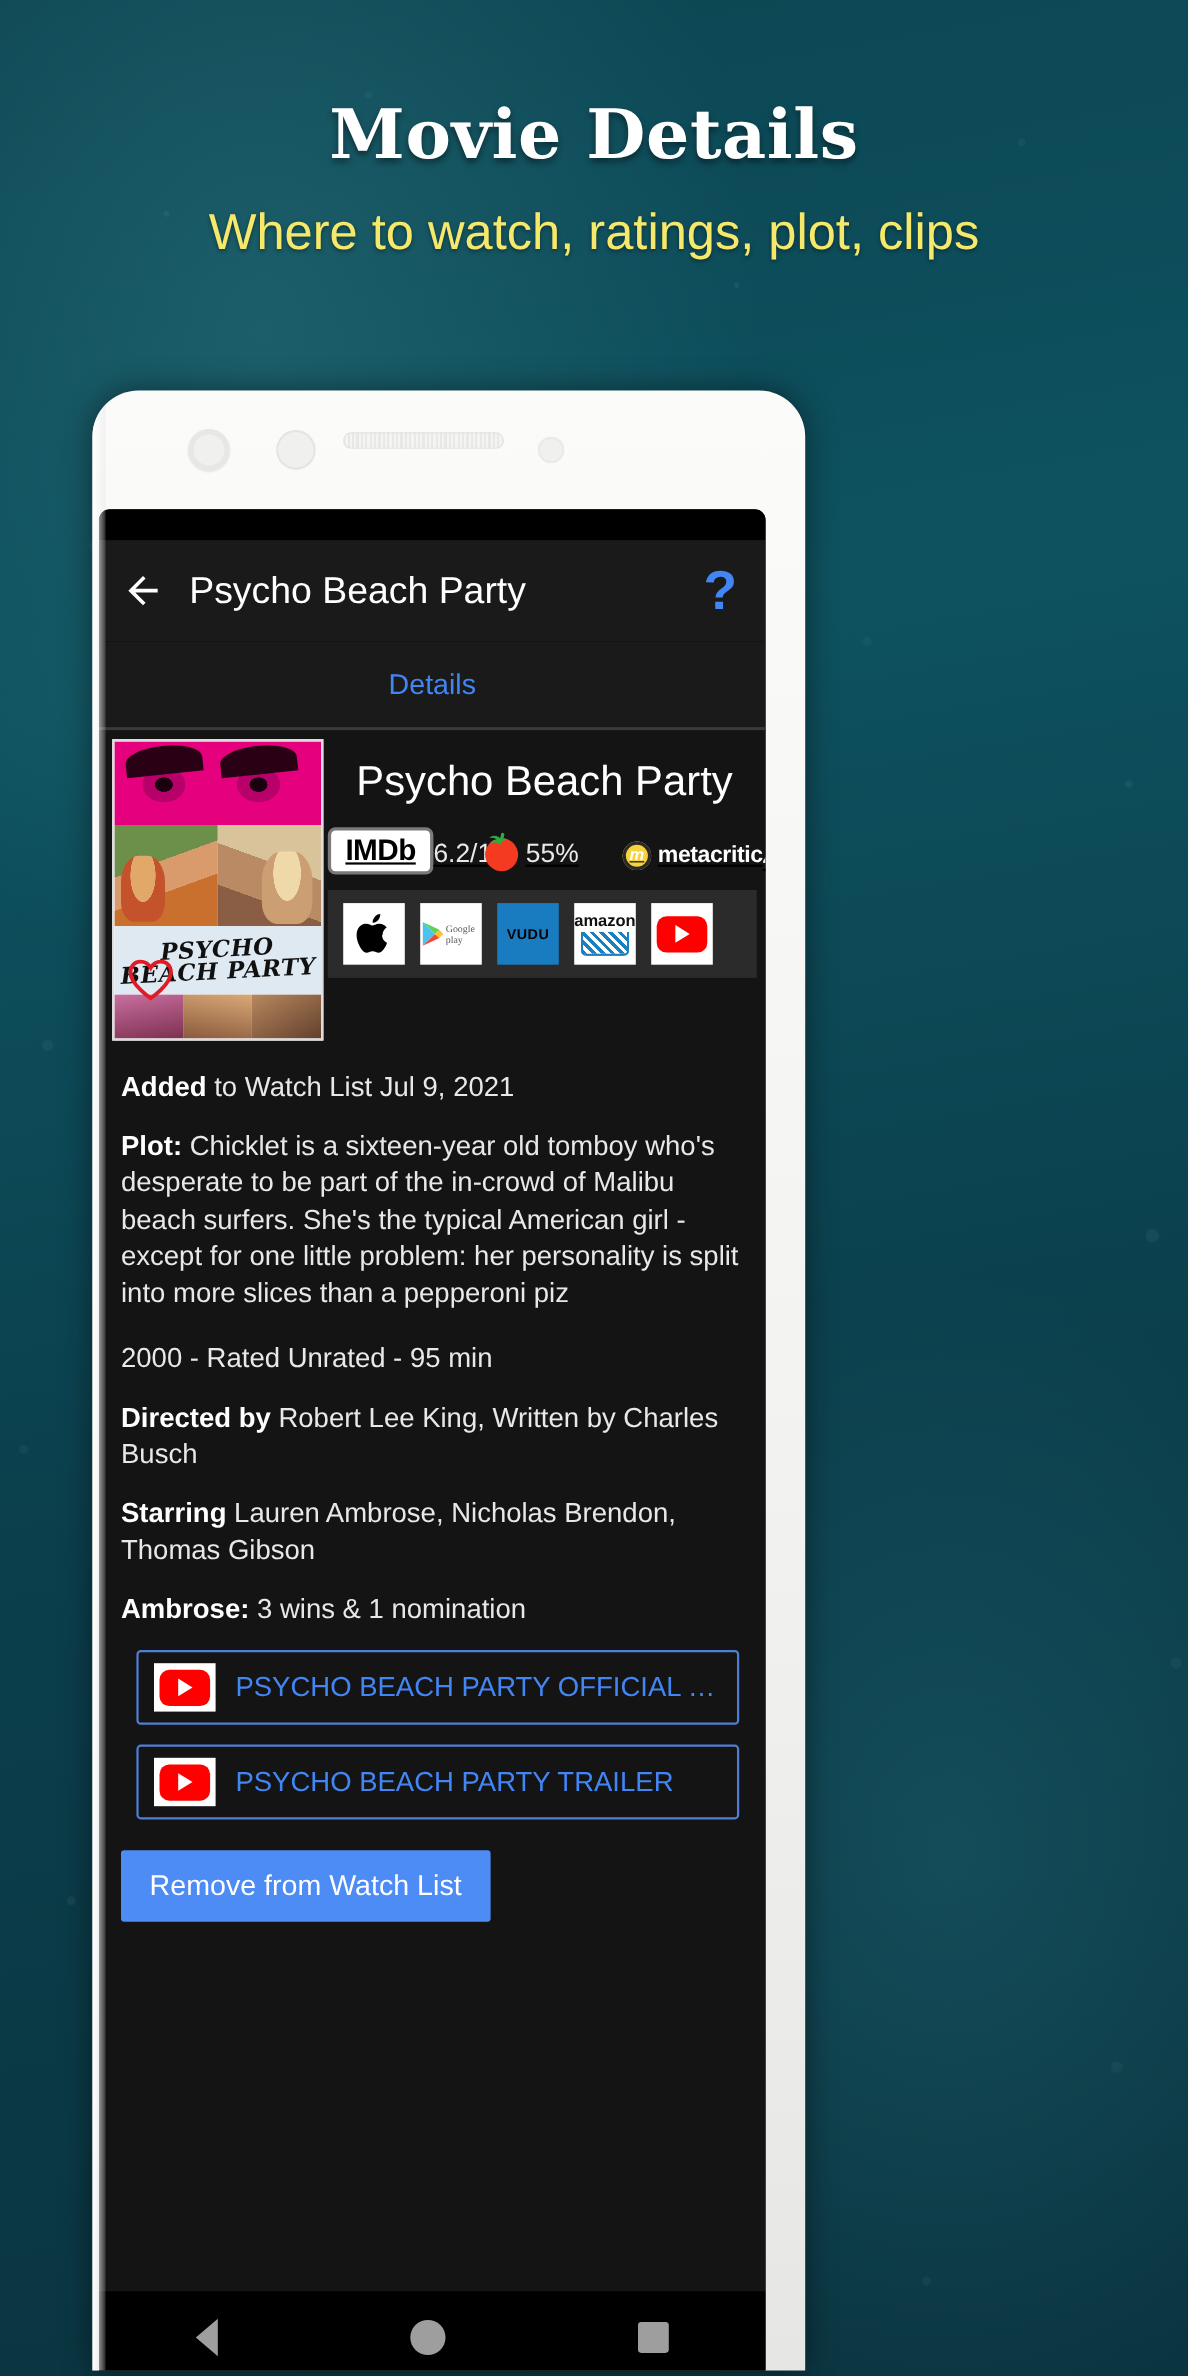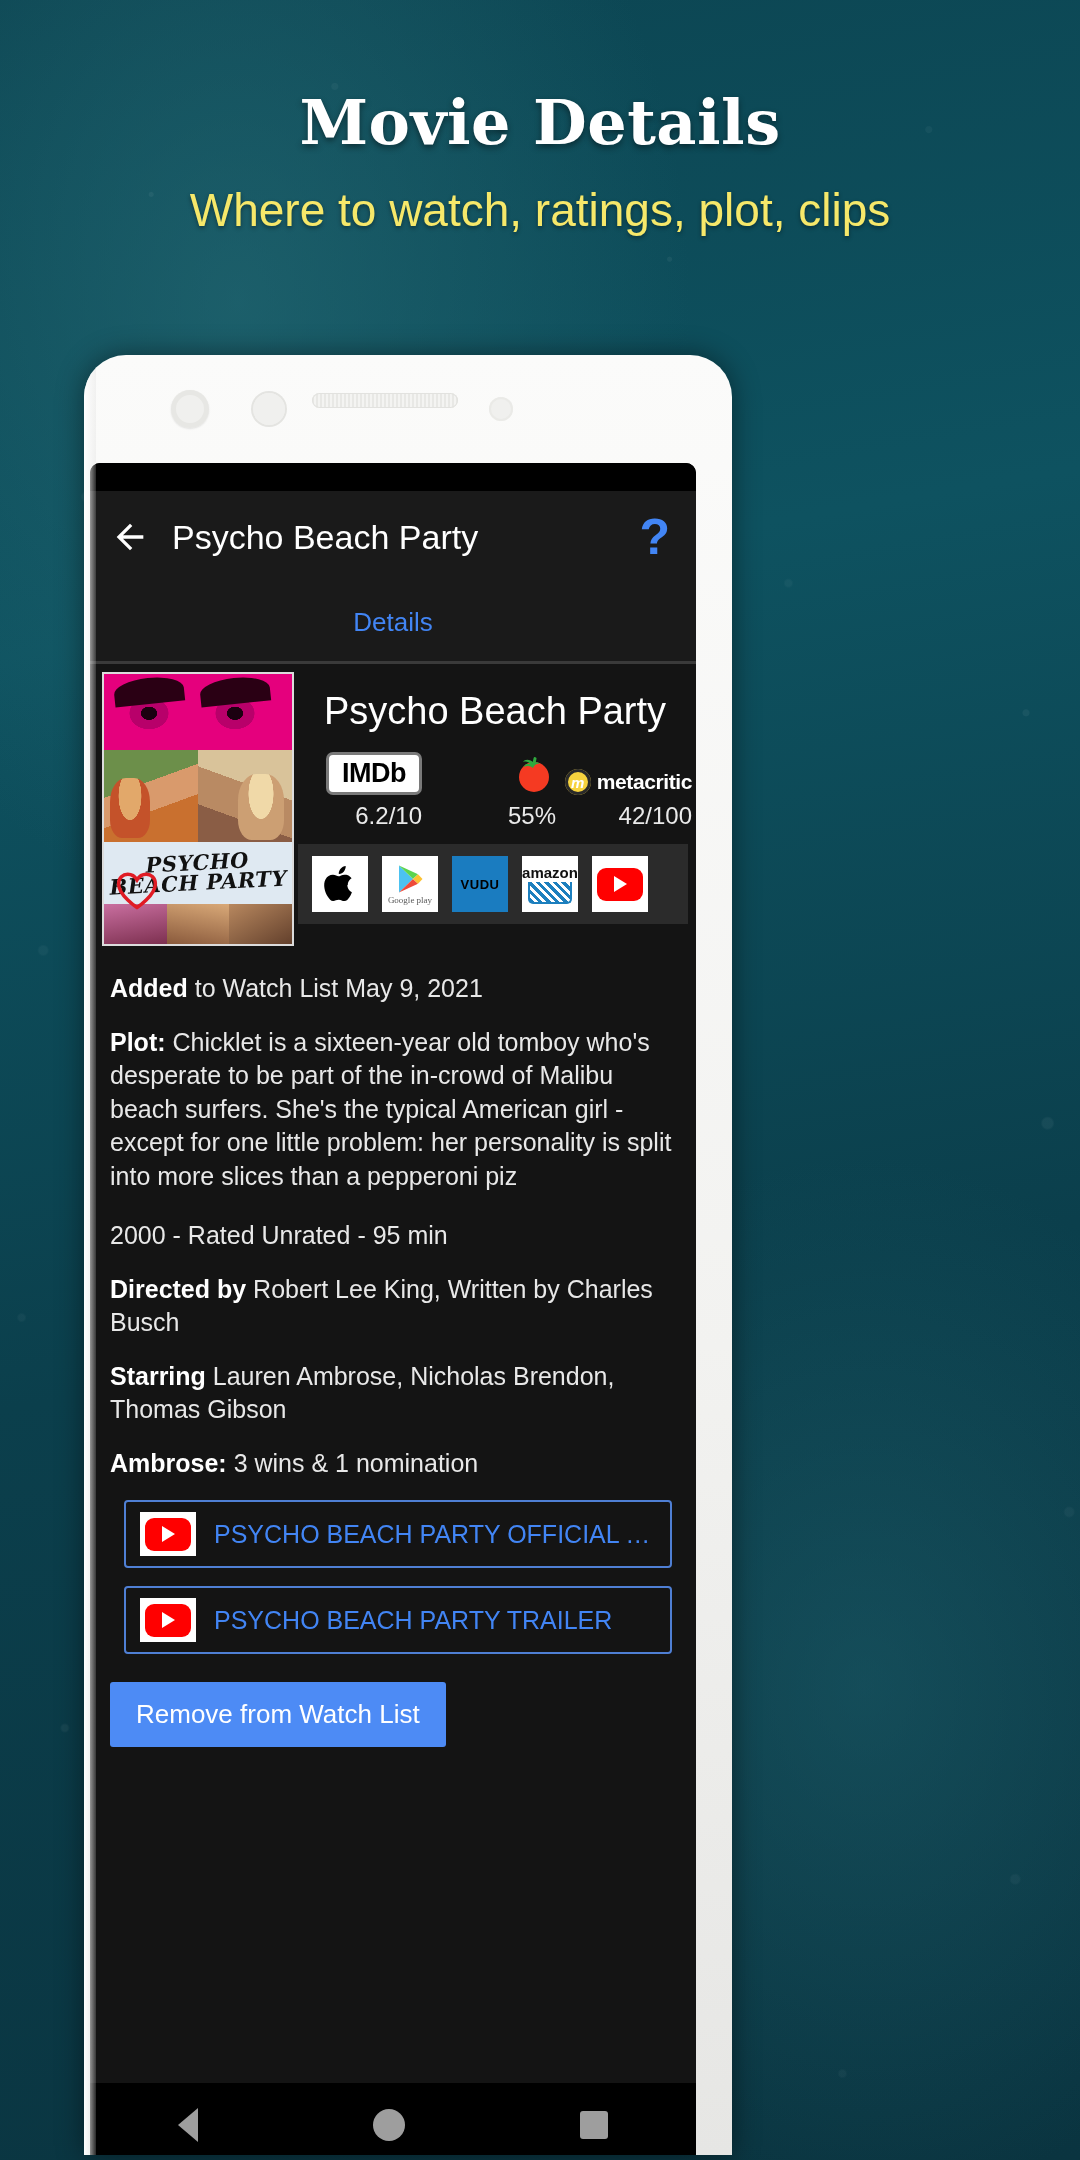--- a/index.html
+++ b/index.html
@@ -126,42 +126,42 @@
   #poster-bottom{height:40px;display:flex;}
   #pb-a{flex:1;background:linear-gradient(170deg,#c96fa0,#7d3050);}
   #pb-b{flex:1;background:linear-gradient(190deg,#d9a978,#8a5a3c);}
   #pb-c{flex:1;background:linear-gradient(150deg,#b8885f,#63402c);}
   #heart{position:absolute;left:12px;top:196px;width:42px;height:40px;}
   
   #hero-right{flex:1;display:flex;flex-direction:column;min-width:0;}
   #movie-title{color:#fff;font-size:38px;font-weight:500;text-align:center;
     padding:18px 8px 0 8px;}
   #ratings{display:flex;align-items:flex-end;justify-content:center;gap:10px;padding:18px 4px 0 4px;}
-  .rating{display:flex;flex-direction:column;align-items:flex-end;width:126px;}
+  .rating{display:flex;flex-direction:row;align-items:center;width:126px;text-decoration:underline;}
   .rating-val{color:#e9e9e9;font-size:24px;margin-top:7px;}
   #imdb-logo{
     background:#fff;color:#000;font-weight:bold;font-size:27px;
     padding:3px 13px;border-radius:7px;border:3px solid #7a7a7a;letter-spacing:-.5px;
   }
   #tomato{width:44px;height:44px;position:relative;}
   #metacritic{display:flex;align-items:center;gap:6px;}
   #mc-badge{width:26px;height:26px;border-radius:50%;
     background:#f7d33e;display:flex;align-items:center;justify-content:center;
     box-shadow:inset 0 0 0 3px #2a2a2a;}
   #mc-badge span{color:#fff;font-weight:bold;font-size:15px;font-style:italic;}
   #mc-word{color:#fff;font-size:21px;font-weight:bold;letter-spacing:-.4px;}
   
   #providers{
     margin:14px 8px 0 4px;background:#2b2b2b;padding:12px 14px;
     display:flex;gap:14px;align-items:center;
   }
   .provider{width:56px;height:56px;background:#fff;flex:0 0 auto;
     display:flex;align-items:center;justify-content:center;overflow:hidden;}
   #prov-vudu{background:#1a7cc0;color:#000000;font-weight:bold;font-size:13px;letter-spacing:.5px;}
-  #prov-gplay{flex-direction:column;gap:1px;}
+  #prov-gplay{flex-direction:row;gap:1px;}
   #gplay-word{font-family:"Liberation Serif",serif;font-size:9px;color:#5a5a5a;}
   #prov-amazon{flex-direction:column;}
   #amazon-word{font-size:15px;font-weight:bold;color:#111;line-height:1;}
   #amazon-cart{width:40px;height:20px;margin-top:2px;
     background:repeating-linear-gradient(45deg,#1c7fbe 0 3px,#fff 3px 6px);
     border:2px solid #1c7fbe;border-top:none;border-radius:0 0 5px 5px;}
   .yt-badge{width:46px;height:33px;background:#f00;border-radius:9px;
     display:flex;align-items:center;justify-content:center;}
   .yt-badge i{width:0;height:0;border-left:13px solid #fff;
     border-top:8px solid transparent;border-bottom:8px solid transparent;display:block;}
@@ -305,21 +305,21 @@
               <div class="yt-badge">
                   <i></i>
                 </div>
             </div>
           </div>
         </div>
       </div>
 
       
       <div id="details">
-        <p><b>Added</b><span> to Watch List May 9, 2021</span></p>
+        <p><b>Added</b><span> to Watch List Jul 9, 2021</span></p>
         <p id="plot-line"><b>Plot:</b><span> Chicklet is a sixteen-year old tomboy who's desperate to be part of the in-crowd of Malibu beach surfers. She's the typical American girl - except for one little problem: her personality is split into more slices than a pepperoni piz</span></p>
         <p>2000 - Rated Unrated - 95 min</p>
         <p><b>Directed by</b><span> Robert Lee King, Written by Charles Busch</span></p>
         <p><b>Starring</b><span> Lauren Ambrose, Nicholas Brendon, Thomas Gibson</span></p>
         <p><b>Ambrose:</b><span> 3 wins &amp; 1 nomination</span></p>
       </div>
 
       <div class="clip-btn">
         <div class="clip-icon">
             <div class="yt-badge">

